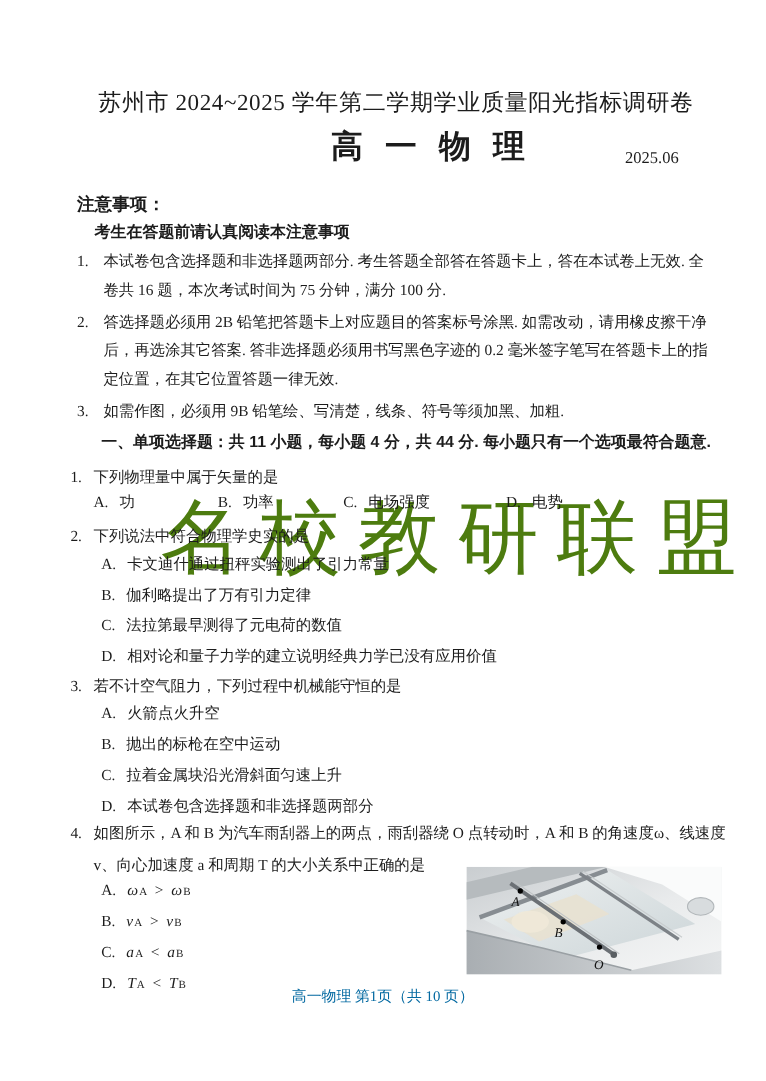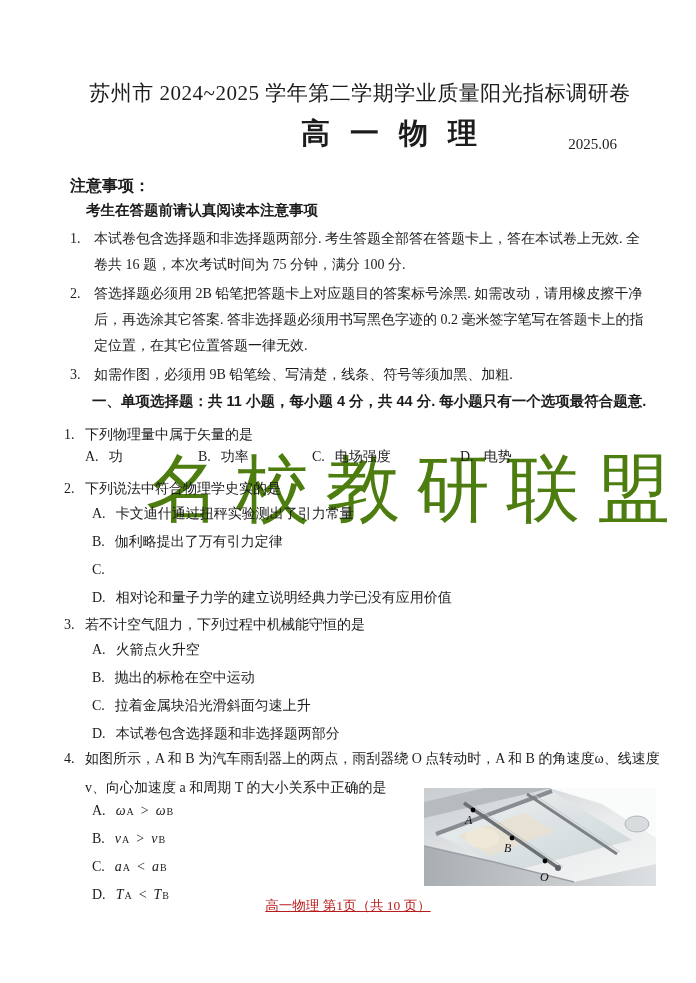--- a/index.html
+++ b/index.html
@@ -45,21 +45,21 @@
   .q4opts{top:799px;}
   .opt{display:flex;align-items:baseline;}
   .optstack .opt{height:28px;line-height:24px;}
   .olabel{margin-right:10px;flex:none;}
   .mvar{font-style:italic;}
   .msub{font-size:10px;vertical-align:sub;margin-left:1px;}
   .mop{margin:0 7px;}
   .figure{position:absolute;left:424px;top:788px;width:232px;height:98px;}
   .figure svg{display:block;}
   .footer{position:absolute;left:0;top:897px;width:100%;text-align:center;
-    font-size:13.5px;color:#b91c1c;text-decoration:underline;}
+    font-size:13.5px;color:#0369a1;}
 </style>
 </head>
 <body>
 
 <div class="page">
 
   <div class="watermark">名校教研联盟</div>
 
   <div class="layer">
     <div class="title1">苏州市 2024~2025 学年第二学期学业质量阳光指标调研卷</div>
@@ -117,20 +117,21 @@
       <div class="opt">
         <span class="olabel">A.</span>
         <span>卡文迪什通过扭秤实验测出了引力常量</span>
       </div>
       <div class="opt">
         <span class="olabel">B.</span>
         <span>伽利略提出了万有引力定律</span>
       </div>
       <div class="opt">
         <span class="olabel">C.</span>
+        <span>法拉第最早测得了元电荷的数值</span>
       </div>
       <div class="opt">
         <span class="olabel">D.</span>
         <span>相对论和量子力学的建立说明经典力学已没有应用价值</span>
       </div>
     </div>
 
     <div class="qrow q3stem">
       <span class="qnum">3.</span>
       <span class="qstem">若不计空气阻力，下列过程中机械能守恒的是</span>

